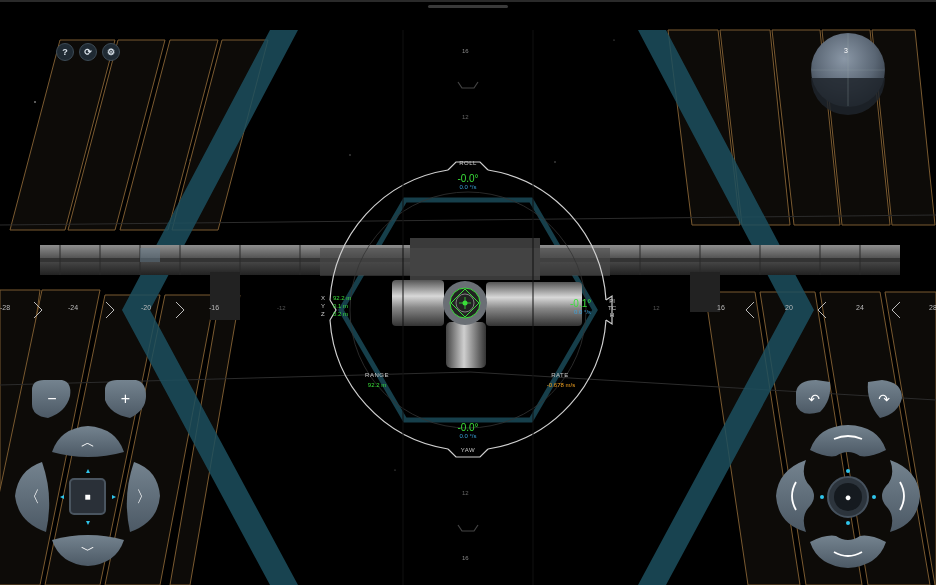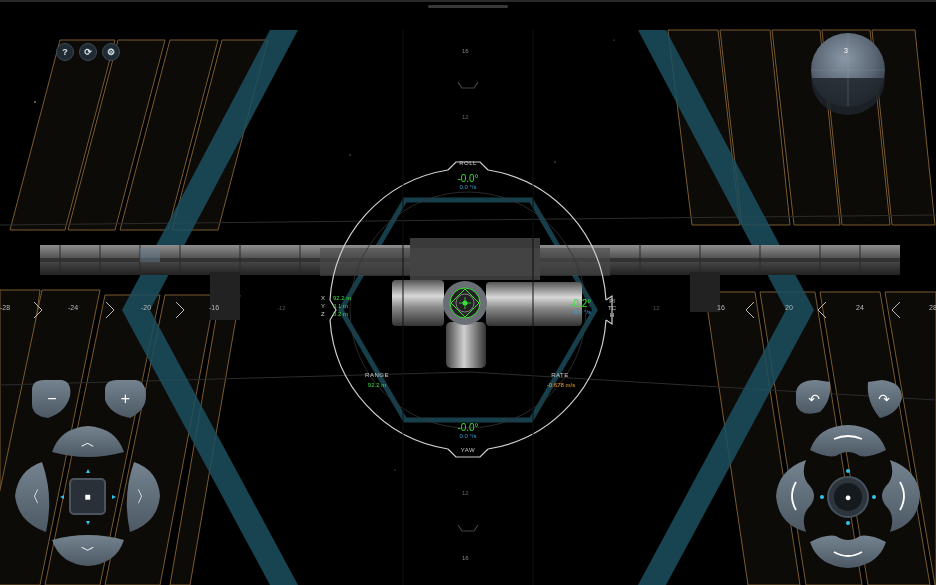--- a/index.html
+++ b/index.html
@@ -241,21 +241,21 @@
 <div class="abs scale-lbl" style="left:717px;top:304px;">16</div>
 <div class="abs scale-lbl" style="left:785px;top:304px;">20</div>
 <div class="abs scale-lbl" style="left:856px;top:304px;">24</div>
 <div class="abs scale-lbl" style="left:929px;top:304px;">28</div>
 
 <div class="abs label-sm" style="left:448px;top:160px;width:40px;">ROLL</div>
 <div class="abs val-green" style="left:448px;top:173px;width:40px;text-align:center;">-0.0°</div>
 <div class="abs val-blue" style="left:448px;top:184px;width:40px;text-align:center;">0.0 °/s</div>
 
 <div class="abs" style="left:608px;top:298px;width:8px;font-size:6px;color:#ccc;line-height:7px;word-break:break-all;text-align:center;">PITCH</div>
-<div class="abs val-green" style="left:570px;top:298px;">-0.2°</div>
+<div class="abs val-green" style="left:570px;top:298px;">-0.1°</div>
 <div class="abs val-blue" style="left:574px;top:309px;">0.0 °/s</div>
 
 <div class="abs val-green" style="left:448px;top:422px;width:40px;text-align:center;">-0.0°</div>
 <div class="abs val-blue" style="left:448px;top:433px;width:40px;text-align:center;">0.0 °/s</div>
 <div class="abs label-sm" style="left:448px;top:447px;width:40px;">YAW</div>
 
 <div class="abs" style="left:321px;top:294px;font-size:6px;line-height:8px;">
   <div><span style="color:#ccc;display:inline-block;width:12px;">X</span><span class="val-green-sm">92.2 m</span></div>
   <div><span style="color:#ccc;display:inline-block;width:12px;">Y</span><span class="val-green-sm">0.1 m</span></div>
   <div><span style="color:#ccc;display:inline-block;width:12px;">Z</span><span class="val-green-sm">0.2 m</span></div>

